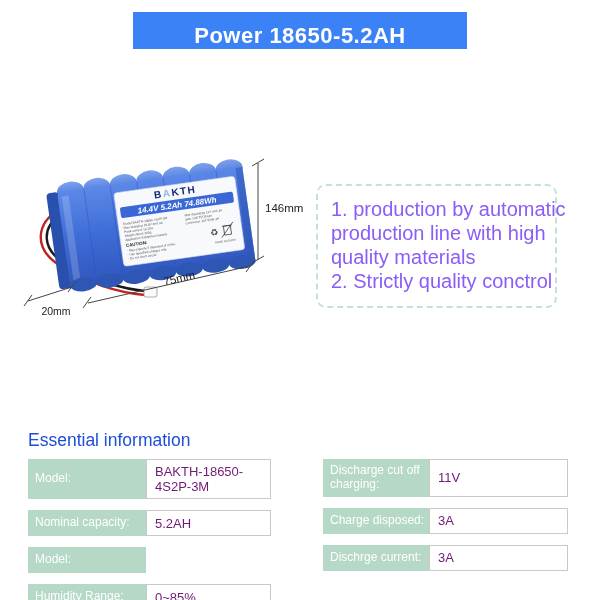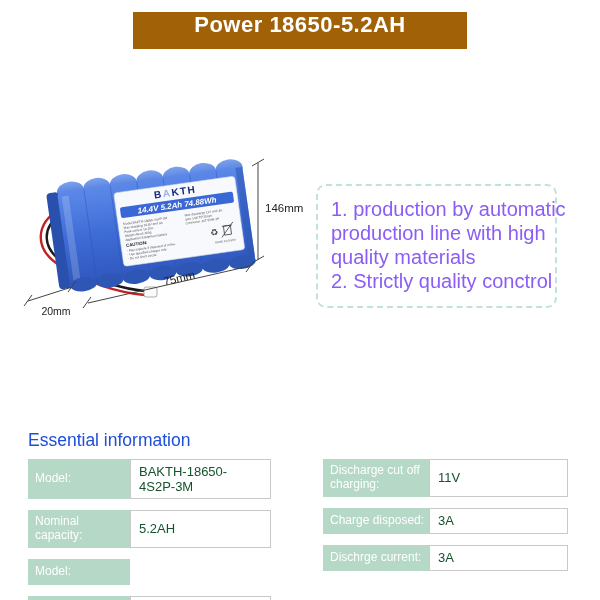--- a/index.html
+++ b/index.html
@@ -3,42 +3,42 @@
 <meta charset="utf-8">
 <style>
   html,body { margin:0; padding:0; background:#fff; }
   * { box-sizing:border-box; }
   .page {
     position:relative; width:600px; height:600px; background:#ffffff;
     font-family:"Liberation Sans", sans-serif; overflow:hidden;
   }
   .banner {
     position:absolute; left:133px; top:12px; width:334px; height:37px;
-    background:#a16207; color:#ffffff; font-size:22px; font-weight:bold;
-    display:flex; align-items:flex-start; justify-content:center; letter-spacing:0.5px;
+    background:#3b82f6; color:#ffffff; font-size:22px; font-weight:bold;
+    display:flex; align-items:flex-end; justify-content:center; letter-spacing:0.5px;
   }
   .figure { position:absolute; left:20px; top:135px; width:300px; height:210px; }
   .features {
     position:absolute; left:316px; top:184px; width:241px;
     border:2px dashed #bfe3da; border-radius:10px;
     padding:11px 10px 13px 13px; font-size:20px; color:#8b5cf6; line-height:1.2;
   }
   .features div { white-space:nowrap; }
   .section-title { position:absolute; left:28px; top:430px; font-size:17.5px; color:#1d4ed8; }
   .spec-table { position:absolute; left:28px; top:459px; width:545px; display:flex; }
   .spec-col { width:243px; display:flex; flex-direction:column; }
   .spec-col.right { width:245px; margin-left:52px; }
   .spec-row { display:flex; align-items:stretch; margin-bottom:11px; min-height:26px; }
   .spec-label {
-    width:102px; background:#b5d8c7; color:#ffffff; font-size:12px; line-height:1.15;
+    width:118px; background:#b5d8c7; color:#ffffff; font-size:12px; line-height:1.15;
     padding:5px 4px 5px 7px; display:flex; align-items:center; flex-shrink:0;
   }
   .spec-col.right .spec-label { width:106px; }
   .spec-value {
-    flex:1; background:#ffffff; border:1px solid #c9c9c9; color:#14532d;
+    flex:1; background:#ffffff; border:1px solid #c9c9c9; color:#701a75;
     font-size:13px; padding:4px 8px; display:flex; align-items:center;
   }
   svg text { font-family:"Liberation Sans", sans-serif; }
 </style>
 </head>
 <body>
 
 <div class="page">
 
   <div class="banner">

